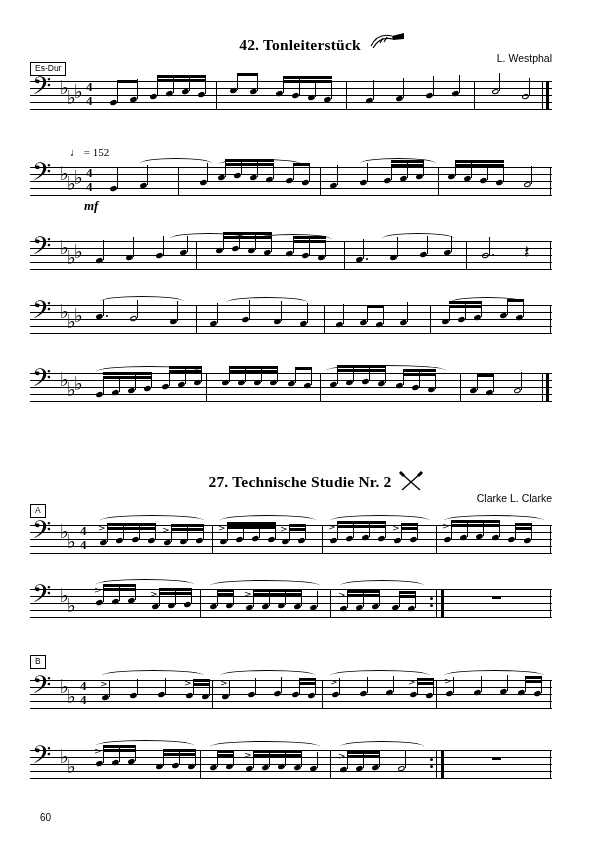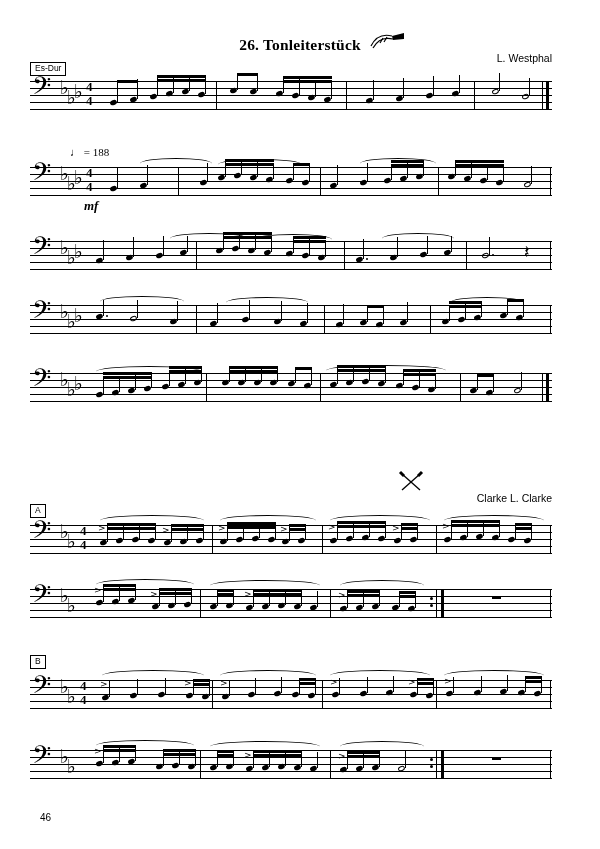--- a/index.html
+++ b/index.html
@@ -201,21 +201,21 @@
     bottom: 26px;
     font-family: "Liberation Sans", sans-serif;
     font-size: 10px;
   }
 </style>
 </head>
 <body>
 
 <div class="page">
 
-  <div class="piece-title" style="top:36px;">26. Tonleiterstück</div>
+  <div class="piece-title" style="top:36px;">42. Tonleiterstück</div>
   <div class="title-glyph" style="left:368px; top:30px;">
     <svg width="40" height="22" viewBox="0 0 40 22" xmlns="http://www.w3.org/2000/svg">
       <g stroke="#000" stroke-width="1.2" fill="none">
         <path d="M3 16 C8 6, 16 4, 24 6"></path>
         <path d="M5 18 C10 9, 17 7, 25 9"></path>
         <path d="M24 6 L36 3 L36 9 L25 10 Z" fill="#000" stroke="none"></path>
         <path d="M12 13 L15 8"></path>
         <path d="M16 12 L19 7"></path>
       </g>
     </svg>
@@ -284,21 +284,21 @@
       <div class="stem" style="left:403px; top:0px; height:19px;"></div>
     <div class="nh" style="left:422px; top:15px;"></div>
       <div class="stem" style="left:429px; top:-1px; height:18px;"></div>
 
     <div class="nh hollow" style="left:462px; top:13px;"></div>
       <div class="stem" style="left:469px; top:-3px; height:18px;"></div>
     <div class="nh hollow" style="left:492px; top:18px;"></div>
       <div class="stem" style="left:499px; top:2px; height:18px;"></div>
   </div>
 
-  <div class="tempo-mark" style="left:70px; top:146px;">♩ = 188</div>
+  <div class="tempo-mark" style="left:70px; top:146px;">♩ = 152</div>
 
   <div class="system" style="top:162px;">
     <div class="staff-lines">
         <i></i>
         <i></i>
         <i></i>
         <i></i>
         <i></i>
       </div>
     <div class="clef" style="left:2px;">𝄢</div>
@@ -578,20 +578,21 @@
 
     <div class="nh" style="left:440px; top:20px;"></div>
       <div class="stem" style="left:447px; top:6px; height:16px;"></div>
     <div class="nh" style="left:456px; top:22px;"></div>
       <div class="stem" style="left:463px; top:8px; height:16px;"></div>
     <div class="beam" style="left:447px; top:6px; width:17px;"></div>
     <div class="nh hollow" style="left:484px; top:20px;"></div>
       <div class="stem" style="left:491px; top:4px; height:18px;"></div>
   </div>
 
+  <div class="piece-title" style="top:473px;">27. Technische Studie Nr. 2</div>
   <div class="title-glyph" style="left:398px; top:470px;">
     <svg width="28" height="24" viewBox="0 0 28 24" xmlns="http://www.w3.org/2000/svg">
       <g stroke="#000" stroke-width="1.3" fill="none">
         <path d="M4 4 L22 20"></path>
         <path d="M22 4 L4 20"></path>
         <path d="M2 2 L6 6" stroke-width="3"></path>
         <path d="M24 2 L20 6" stroke-width="3"></path>
       </g>
     </svg>
   </div>
@@ -940,14 +941,14 @@
     <div class="nh" style="left:342px; top:20px;"></div>
       <div class="stem" style="left:349px; top:6px; height:16px;"></div>
     <div class="beam" style="left:317px; top:6px; width:33px;"></div>
     <div class="beam" style="left:317px; top:10px; width:33px;"></div>
     <div class="nh hollow" style="left:368px; top:21px;"></div>
       <div class="stem" style="left:375px; top:5px; height:18px;"></div>
 
     <div class="rest-whole" style="left:462px; top:12px;"></div>
   </div>
 
-  <div class="page-number">46</div>
+  <div class="page-number">60</div>
 </div>
 
 </body></html>

